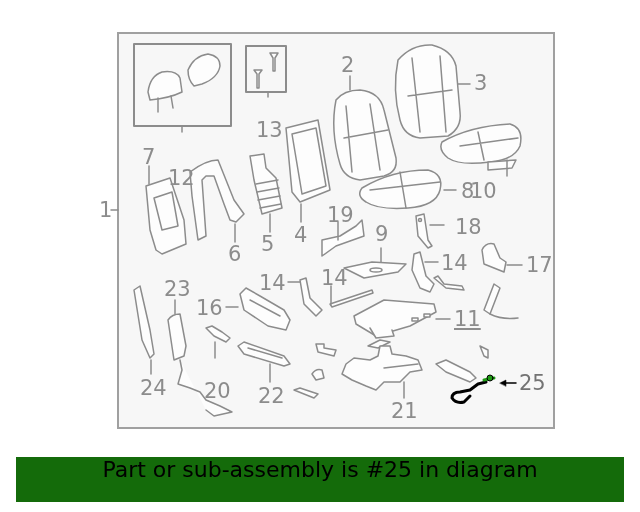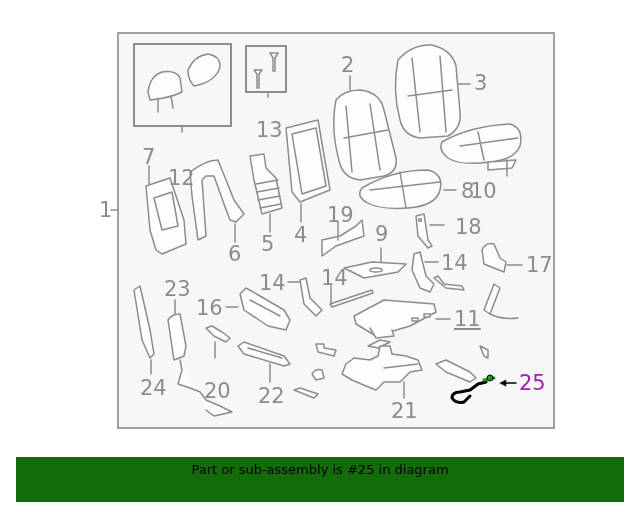--- a/index.html
+++ b/index.html
@@ -1,22 +1,22 @@
 <!DOCTYPE html>
 <html><head>
 <meta charset="utf-8">
 <style>
   html,body{margin:0;padding:0;background:#ffffff;}
   body{width:640px;height:512px;position:relative;overflow:hidden;font-family:"DejaVu Sans",sans-serif;}
   #diagram{position:absolute;left:0;top:0;width:640px;height:450px;}
   .frame{position:absolute;left:117px;top:32px;width:438px;height:397px;border:2px solid #a0a0a0;background:#f7f7f7;box-sizing:border-box;}
   svg.art{position:absolute;left:0;top:0;}
   .lbl{position:absolute;font-size:21px;color:#8c8c8c;line-height:1;}
-  .lbl.hl{color:#a21caf;}
-  #banner{position:absolute;left:16px;top:457px;width:608px;height:45px;background:#146b0a;color:#000;text-align:center;font-size:13px;line-height:20px;padding-top:3px;box-sizing:border-box;}
+  .lbl.hl{color:#737373;}
+  #banner{position:absolute;left:16px;top:457px;width:608px;height:45px;background:#146b0a;color:#000;text-align:center;font-size:22px;line-height:20px;padding-top:3px;box-sizing:border-box;}
 </style>
 </head>
 <body>
 
 <div id="diagram">
   <div class="frame"></div>
 
   <svg class="art" width="640" height="450" viewBox="0 0 640 450" fill="#fdfdfd" stroke="#8c8c8c" stroke-width="1.5" stroke-linejoin="round" stroke-linecap="round">
 
     <line x1="111" y1="210" x2="118" y2="210"></line>

